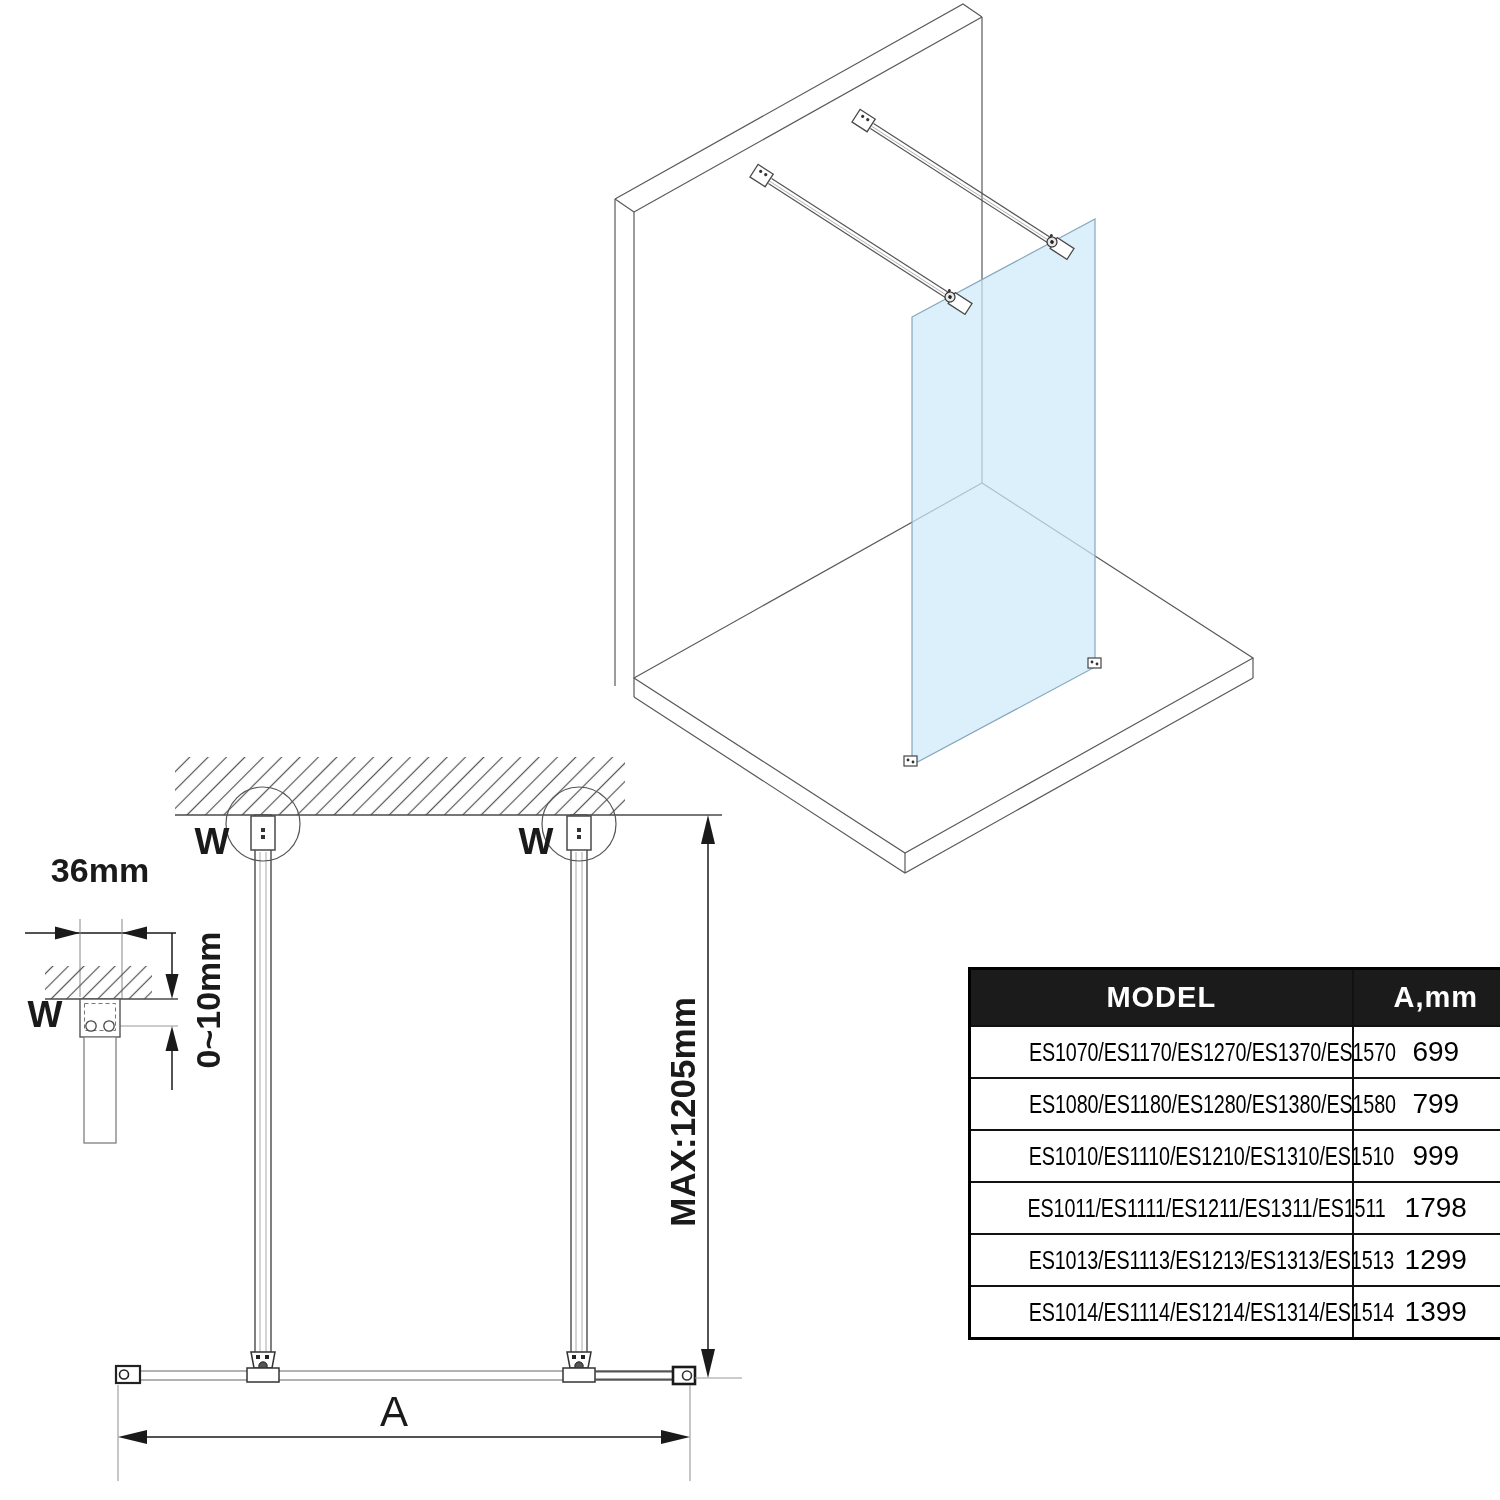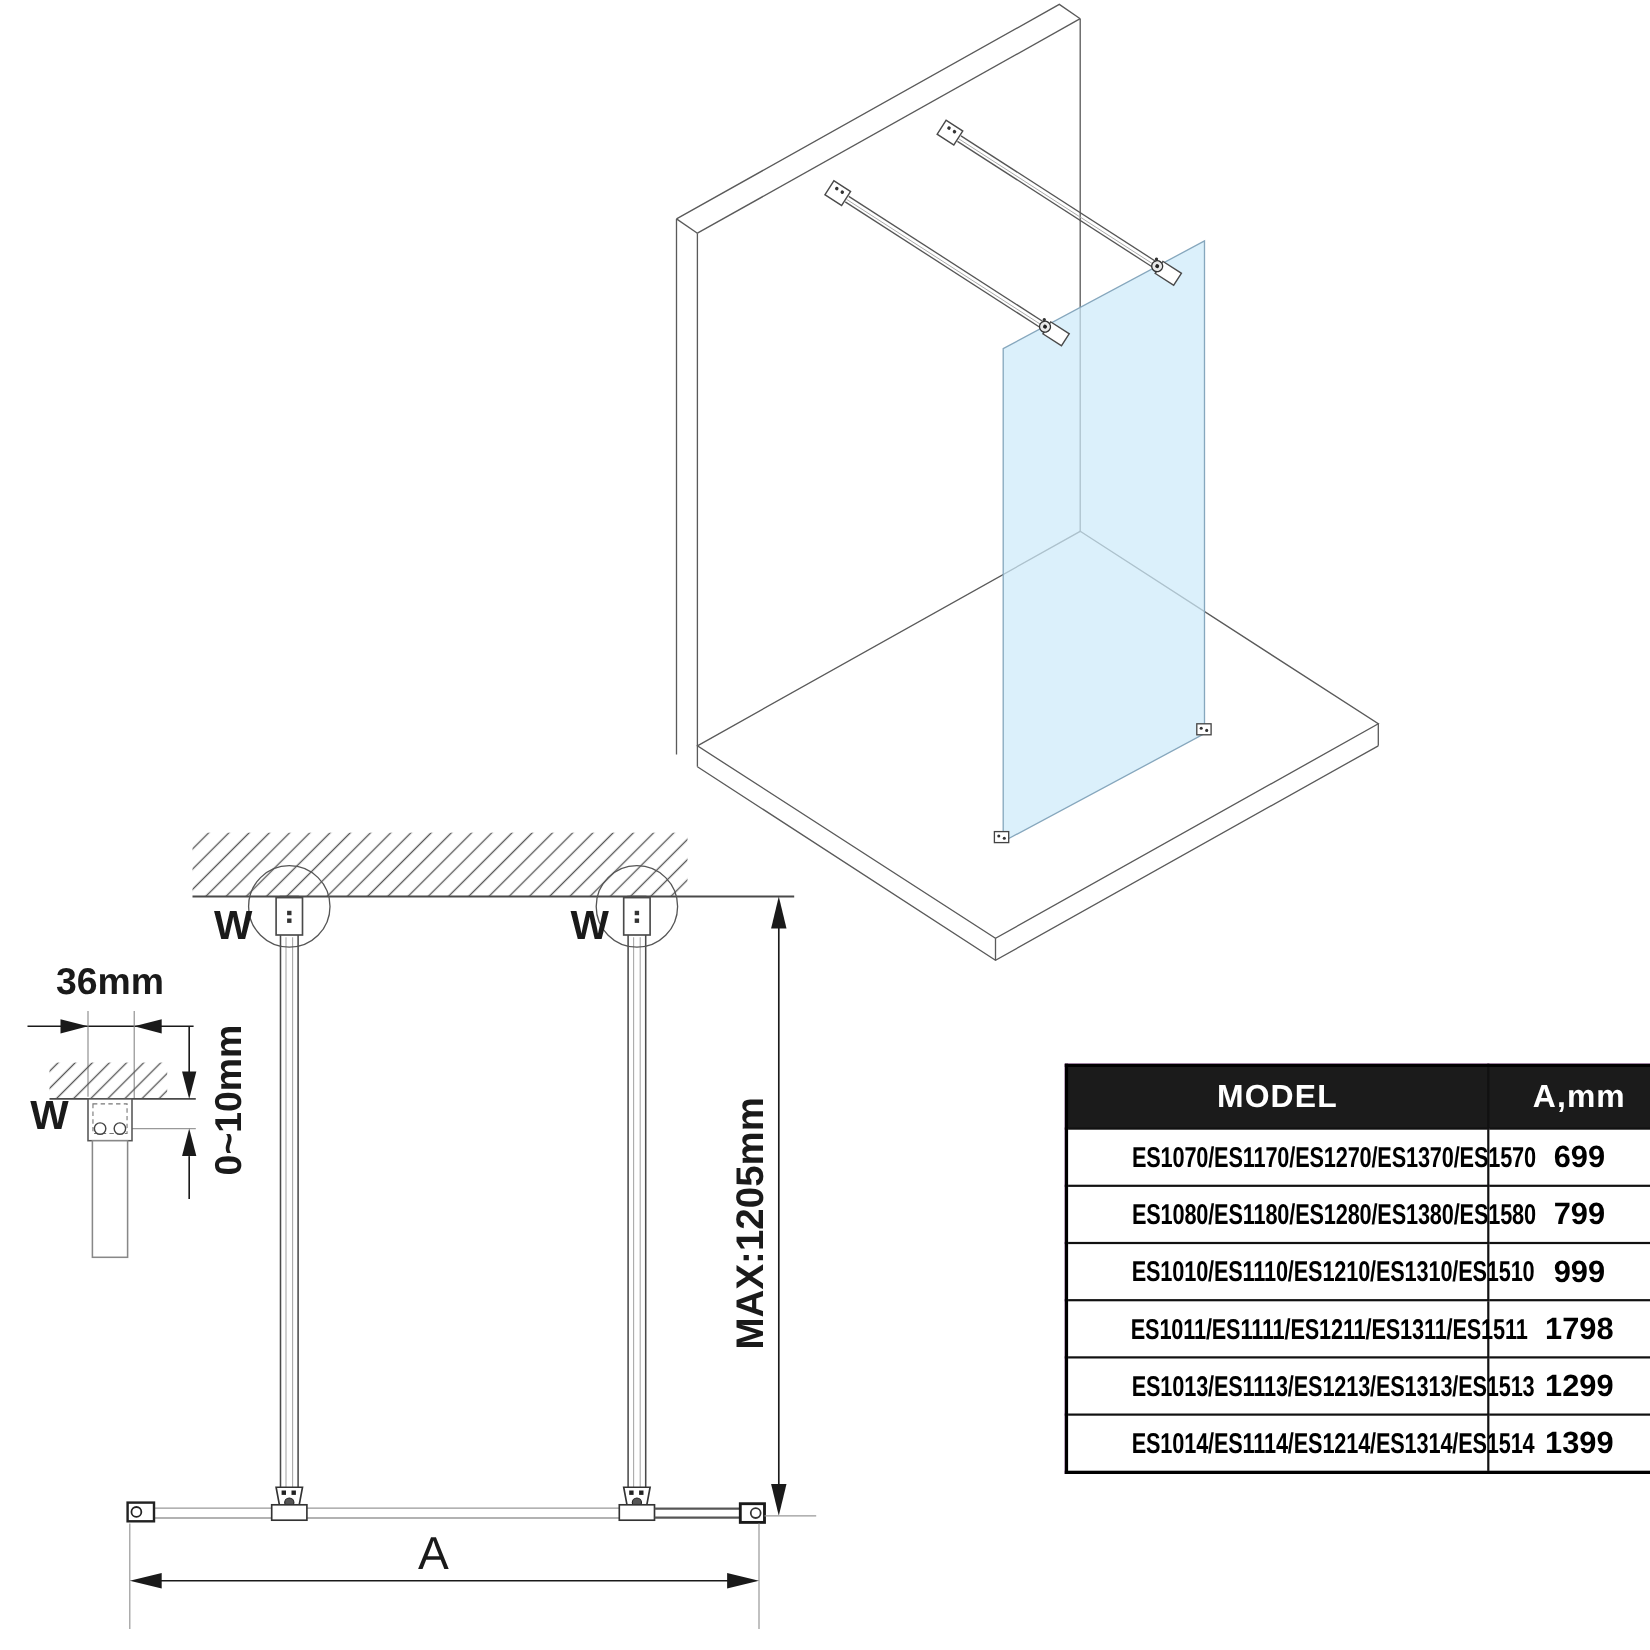--- a/index.html
+++ b/index.html
@@ -18,21 +18,21 @@
   .spec-table{
     position:absolute;left:968px;top:967px;width:550px;
     border-collapse:collapse;table-layout:fixed;background:#a21caf;
   }
   .spec-table,"th",td{box-sizing:border-box;}
   .spec-table th,.spec-table td{border:2px solid #111;padding:0;text-align:center;vertical-align:middle;}
   .spec-table{border:3px solid #000;}
   .spec-table thead th{
     background:#1b1b1b;color:#ffffff;height:55px;font-size:29px;font-weight:bold;letter-spacing:1px;
   }
-  .spec-table tbody td{height:50px;font-size:28px;color:#000;background:#fff;font-weight:bold;}
+  .spec-table tbody td{height:50px;font-size:28px;color:#000;background:#fff;}
   .col-model{width:383px;}
   .col-a{width:167px;}
   .squeeze{
     display:inline-block;white-space:nowrap;font-size:26px;letter-spacing:-0.2px;
     transform:scaleX(0.76);transform-origin:50% 50%;
   }
 </style>
 </head>
 <body>
 
@@ -197,21 +197,21 @@
 
       <rect x="84" y="1037" width="32" height="106" fill="#ffffff" stroke="#888" stroke-width="1.4"></rect>
 
       <path d="M172,933 V975" stroke="#1a1a1a" stroke-width="1.5" fill="none"></path>
       <polygon points="172,999 165.5,974 178.5,974" fill="#1a1a1a"></polygon>
       <polygon points="172,1026 165.5,1051 178.5,1051" fill="#1a1a1a"></polygon>
       <path d="M172,1051 V1090" stroke="#1a1a1a" stroke-width="1.5" fill="none"></path>
     </g>
   </svg>
 
-  <div class="dim-label" style="left:100px;top:893px">36mm</div>
+  <div class="dim-label" style="left:100px;top:870px">36mm</div>
   <div class="dim-label big-w" style="left:45px;top:1014px">W</div>
   <div class="dim-label rot" style="left:208px;top:1000px">0~10mm</div>
   <div class="dim-label big-w" style="left:212px;top:841px">W</div>
   <div class="dim-label big-w" style="left:536px;top:841px">W</div>
   <div class="dim-label rot" style="left:682px;top:1112px;font-size:35px">MAX:1205mm</div>
   <div class="dim-label a-label" style="left:394px;top:1412px">A</div>
 
   <table class="spec-table">
     <colgroup>
         <col class="col-model">

